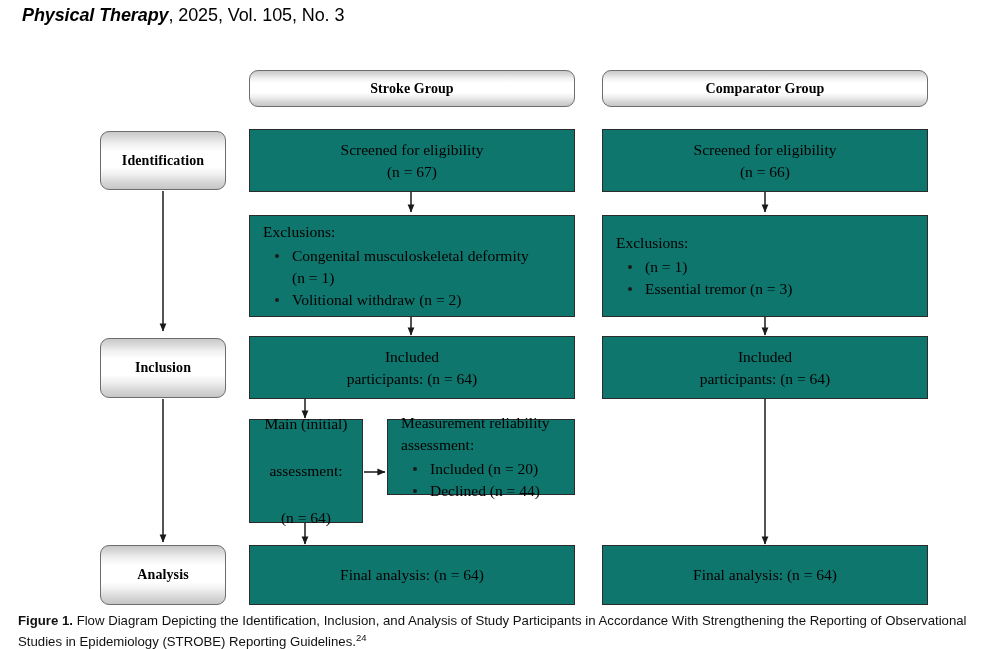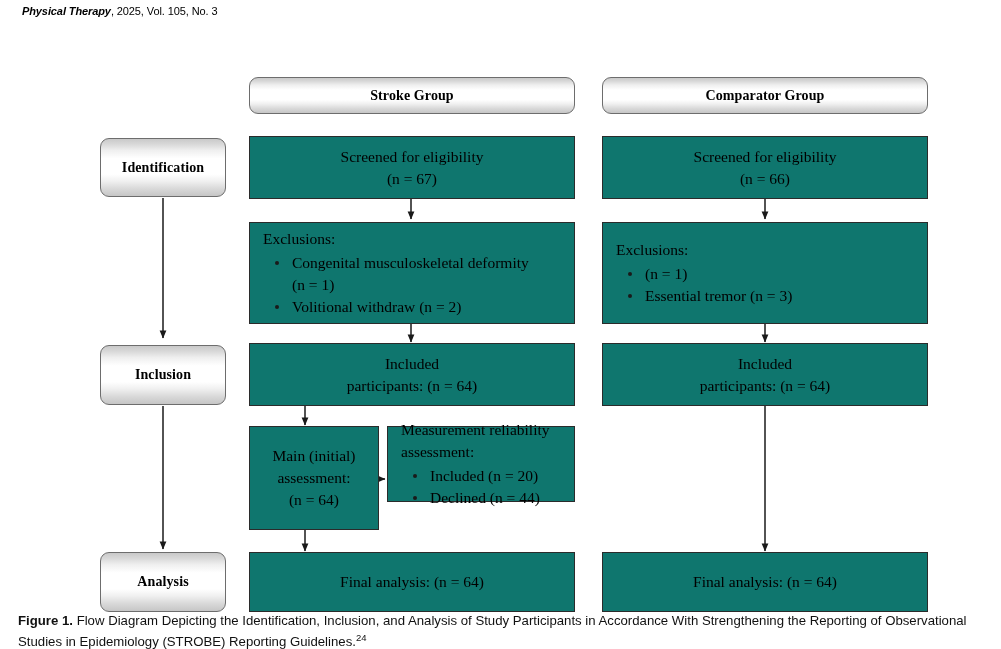--- a/index.html
+++ b/index.html
@@ -15,34 +15,34 @@
     color: #000000;
     overflow: hidden;
   }
 
   
   #running-head {
     position: absolute;
     left: 22px;
     top: 5px;
     font-family: "Liberation Sans", sans-serif;
-    font-size: 11px;
+    font-size: 18px;
     letter-spacing: -0.1px;
     white-space: nowrap;
   }
   #running-head .jt {
     font-style: italic;
     font-weight: bold;
   }
 
   
   #diagram {
     position: absolute;
     left: 0;
-    top: 16px;
+    top: 9px;
     width: 1001px;
     height: 610px;
   }
   #connectors {
     position: absolute;
     left: 0;
     top: 0;
     width: 1001px;
     height: 610px;
     pointer-events: none;
@@ -202,21 +202,21 @@
         <span>Volitional withdraw (n = 2)</span>
       </li>
     </ul>
   </div>
 
   <div class="node center" style="left:249px; top:327px; width:326px; height:63px;">
     <span class="line">Included</span>
     <span class="line">participants: (n = 64)</span>
   </div>
 
-  <div class="node center" style="left:249px; top:410px; width:130px; height:104px;">
+  <div class="node center" style="left:249px; top:410px; width:114px; height:104px;gap:25px;">
     <span class="line">Main (initial)</span>
     <span class="line">assessment:</span>
     <span class="line">(n = 64)</span>
   </div>
 
   <div class="node left" style="left:387px; top:410px; width:188px; height:76px;">
     <span class="line">Measurement reliability</span>
     <span class="line">assessment:</span>
     <ul class="bullets">
       <li>

